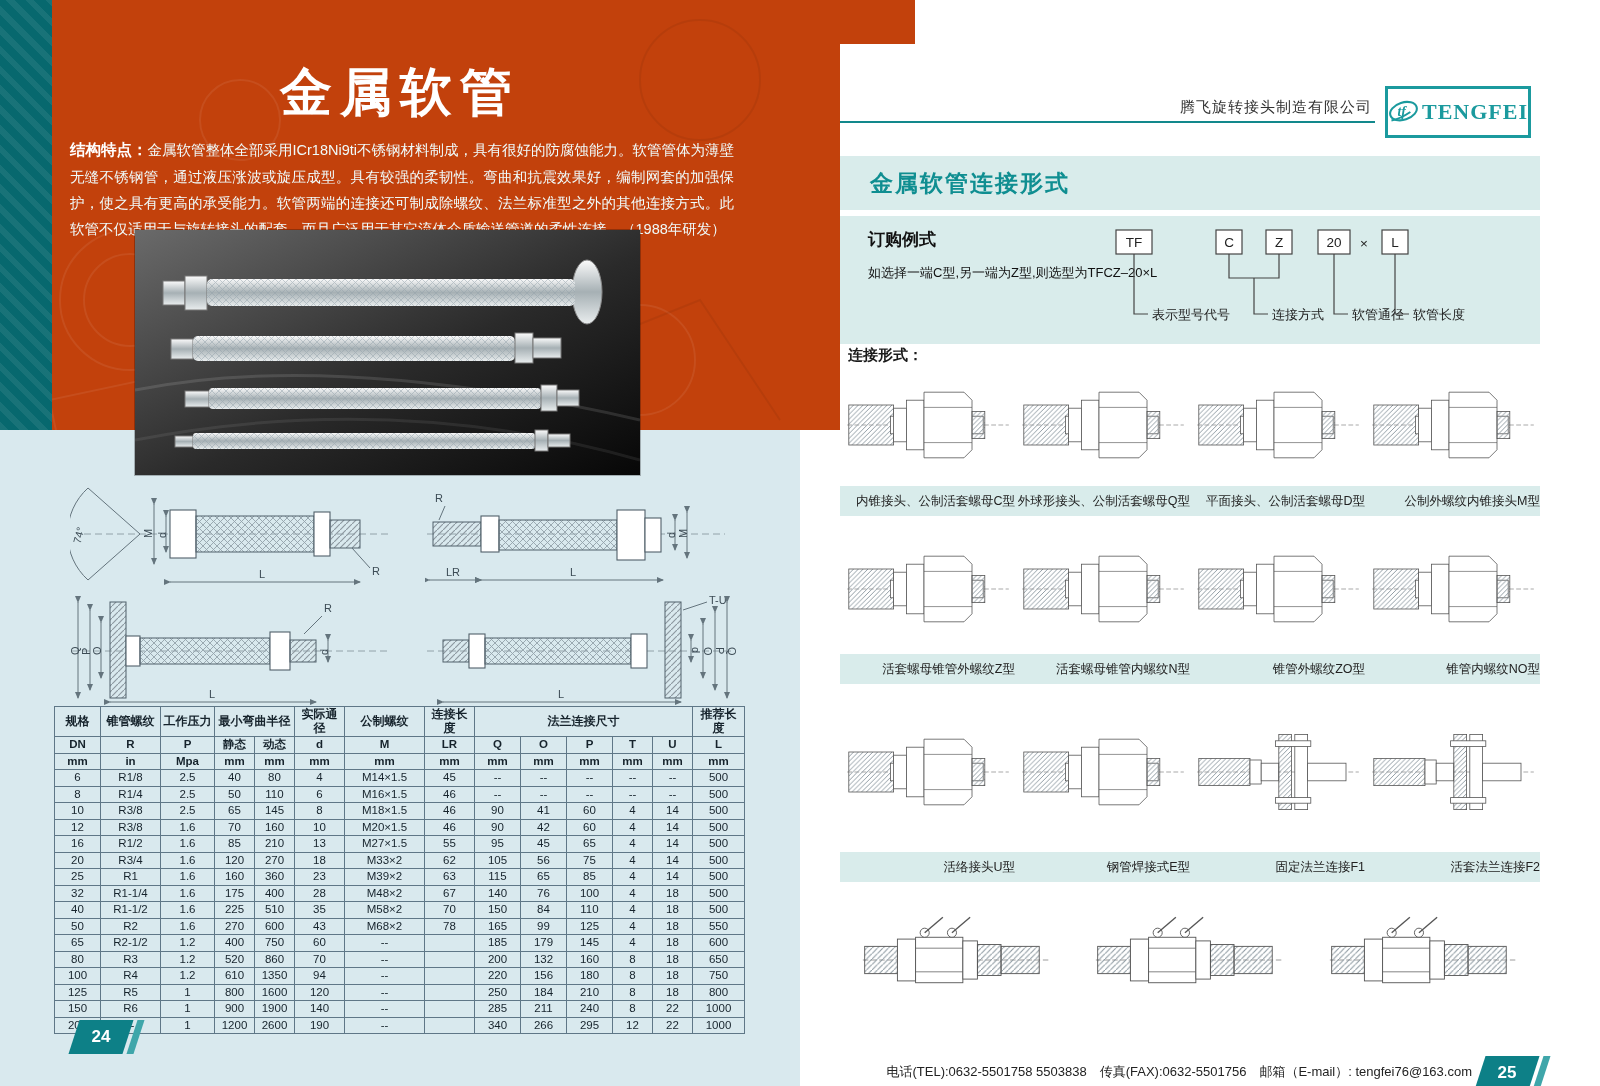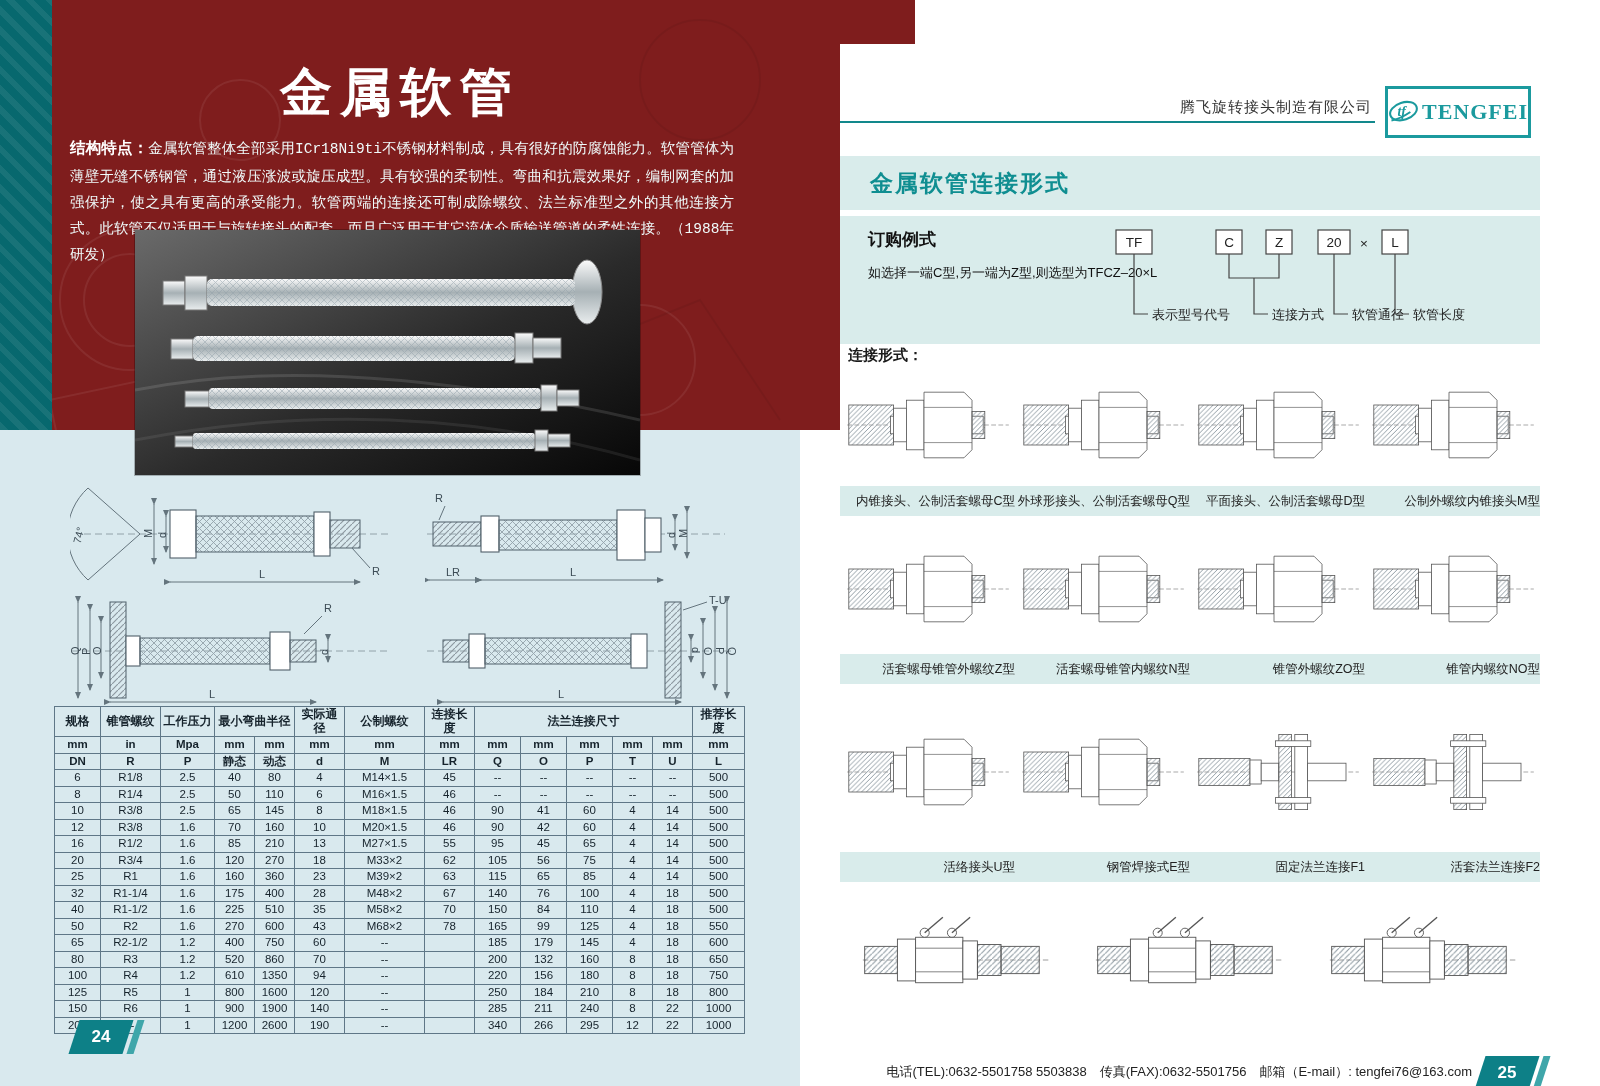--- a/index.html
+++ b/index.html
@@ -1,21 +1,21 @@
 <!DOCTYPE html>
 <html><head>
 <meta charset="utf-8">
 <style>
   html,body{margin:0;padding:0;}
   body{
     width:1600px;height:1086px;position:relative;background:#ffffff;
     font-family:"Liberation Sans",sans-serif;overflow:hidden;color:#222;
   }
   
-  .teal-block{position:absolute;left:0;top:0;width:915px;height:430px;background:#7f1d1d;overflow:hidden;font-family:Liberation Mono, monospace;}
+  .teal-block{position:absolute;left:0;top:0;width:915px;height:430px;background:#c2410c;overflow:hidden;}
   .left-strip{position:absolute;left:0;top:0;width:52px;height:430px;background:#07686e;
     background-image:repeating-linear-gradient(45deg,rgba(255,255,255,.07) 0 6px,rgba(0,0,0,0) 6px 14px);}
   .deco-svg{position:absolute;left:0;top:0;}
   .page-title{position:absolute;top:58px;left:40px;width:720px;text-align:center;color:#ffffff;
     font-size:52px;font-weight:bold;letter-spacing:8px;}
   .intro{position:absolute;top:136px;left:70px;width:664px;color:#f0fbfb;font-size:14.5px;
     line-height:1.8;text-align:justify;}
   .intro b{font-size:15.5px;color:#ffffff;}
   .photo{position:absolute;left:135px;top:230px;width:505px;height:245px;box-shadow:0 0 0 1px rgba(0,0,0,.25);}
   .light-panel{position:absolute;left:0;top:430px;width:800px;height:656px;background:#d9e9ee;}
@@ -255,50 +255,50 @@
         <th>锥管螺纹</th>
         <th>工作压力</th>
         <th colspan="2">最小弯曲半径</th>
         <th>实际通径</th>
         <th>公制螺纹</th>
         <th>连接长度</th>
         <th colspan="5">法兰连接尺寸</th>
         <th>推荐长度</th>
       </tr>
       <tr>
+        <th>DN</th>
+          <th>R</th>
+        <th>P</th>
+          <th>静态</th>
+        <th>动态</th>
+          <th>d</th>
+        <th>M</th>
+          <th>LR</th>
+        <th>Q</th>
+          <th>O</th>
+        <th>P</th>
+          <th>T</th>
+        <th>U</th>
+          <th>L</th>
+      </tr>
+      <tr>
         <th>mm</th>
           <th>in</th>
         <th>Mpa</th>
           <th>mm</th>
         <th>mm</th>
           <th>mm</th>
         <th>mm</th>
           <th>mm</th>
         <th>mm</th>
           <th>mm</th>
         <th>mm</th>
           <th>mm</th>
         <th>mm</th>
           <th>mm</th>
-      </tr>
-      <tr>
-        <th>DN</th>
-          <th>R</th>
-        <th>P</th>
-          <th>静态</th>
-        <th>动态</th>
-          <th>d</th>
-        <th>M</th>
-          <th>LR</th>
-        <th>Q</th>
-          <th>O</th>
-        <th>P</th>
-          <th>T</th>
-        <th>U</th>
-          <th>L</th>
       </tr>
     </thead>
     <tbody>
         <tr>
           <td>6</td>
           <td>R1/8</td>
           <td>2.5</td>
           <td>40</td>
           <td>80</td>
           <td>4</td>

